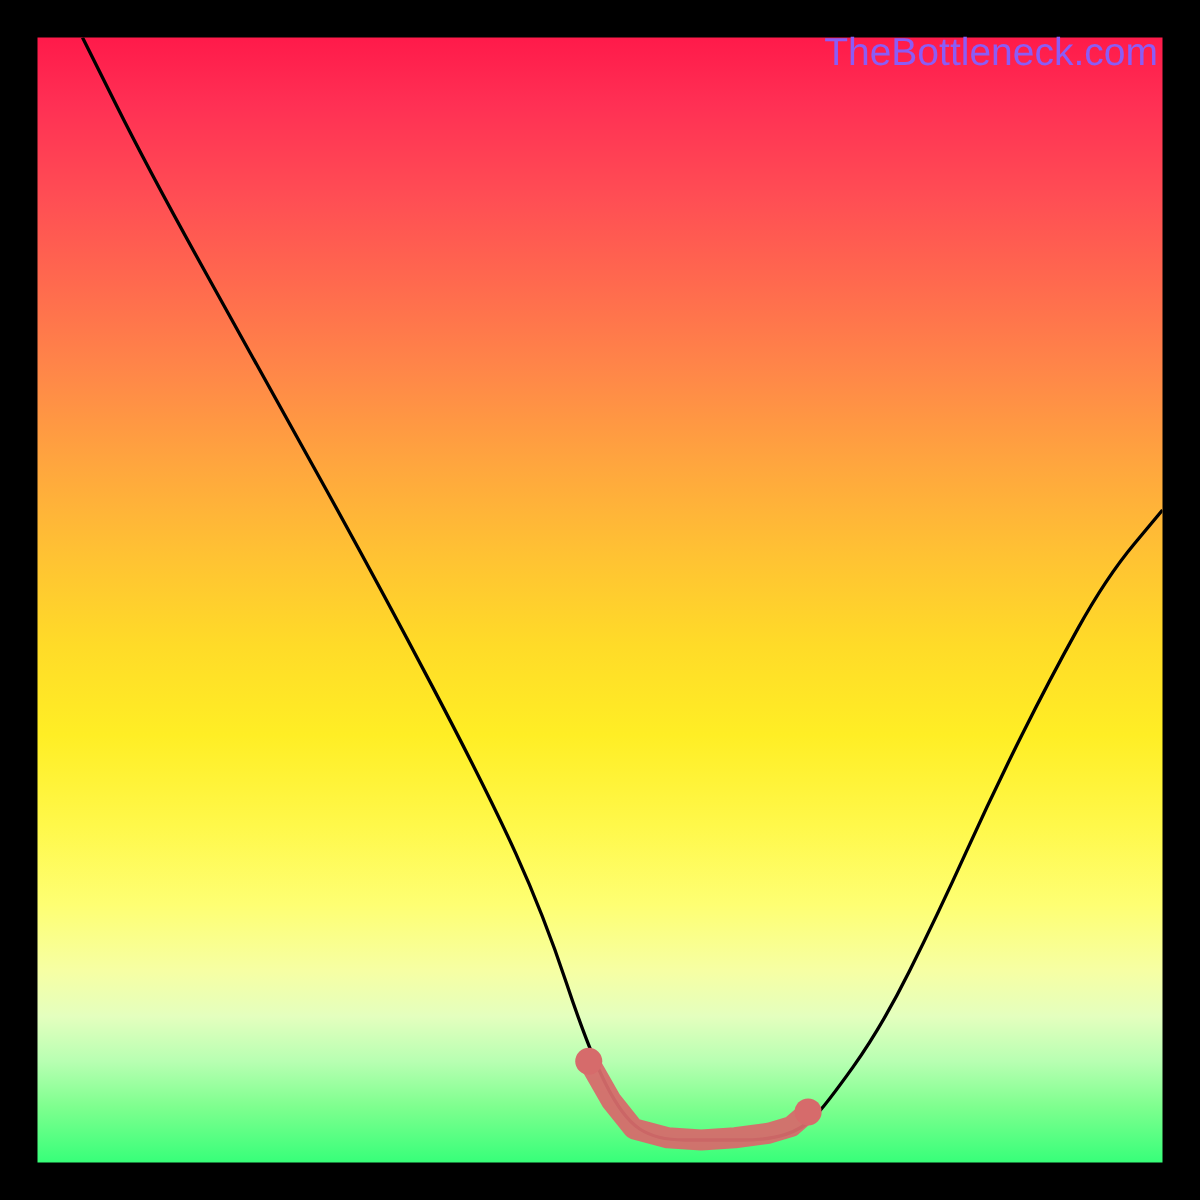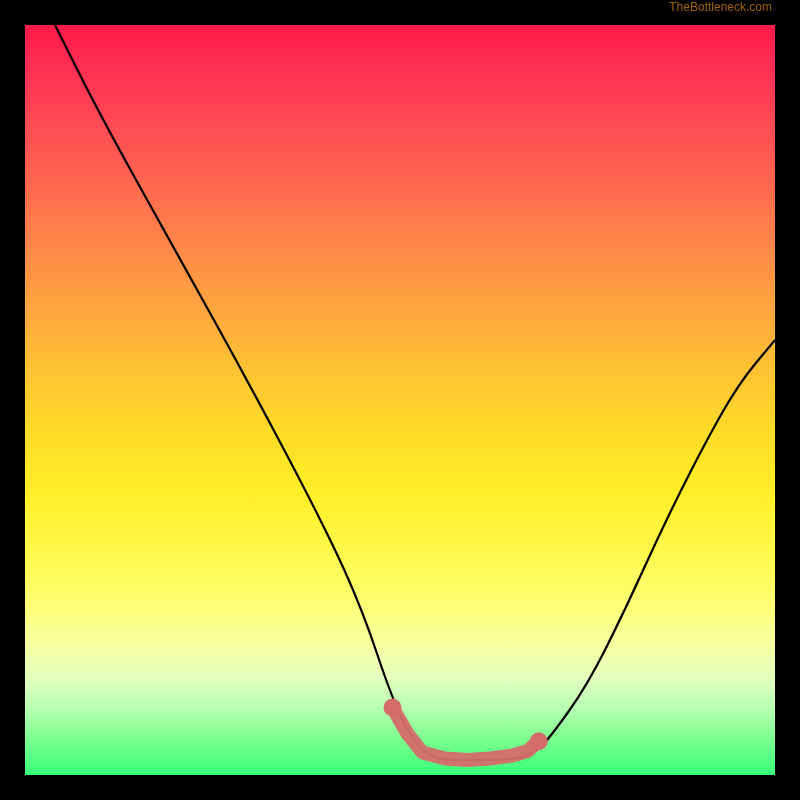--- a/index.html
+++ b/index.html
@@ -36,24 +36,24 @@
       #fff84a 70%,
       #feff72 77%,
       #f6ffa4 83%,
       #e4ffbe 87%,
       #b8ffb2 91%,
       #7fff8f 95%,
       #37ff79 100%);
   }
   .watermark {
     position: absolute;
-    top: 0;
+    top: 19px;
     right: 28px;
-    color: #a16207;
-    font-size: 12px;
+    color: #8b5cf6;
+    font-size: 26px;
     z-index: 5;
     font-weight: 400;
   }
   svg.curve {
     position: absolute;
     left: 0; top: 0;
     width: 750px; height: 750px;
   }
 </style>
 </head>

